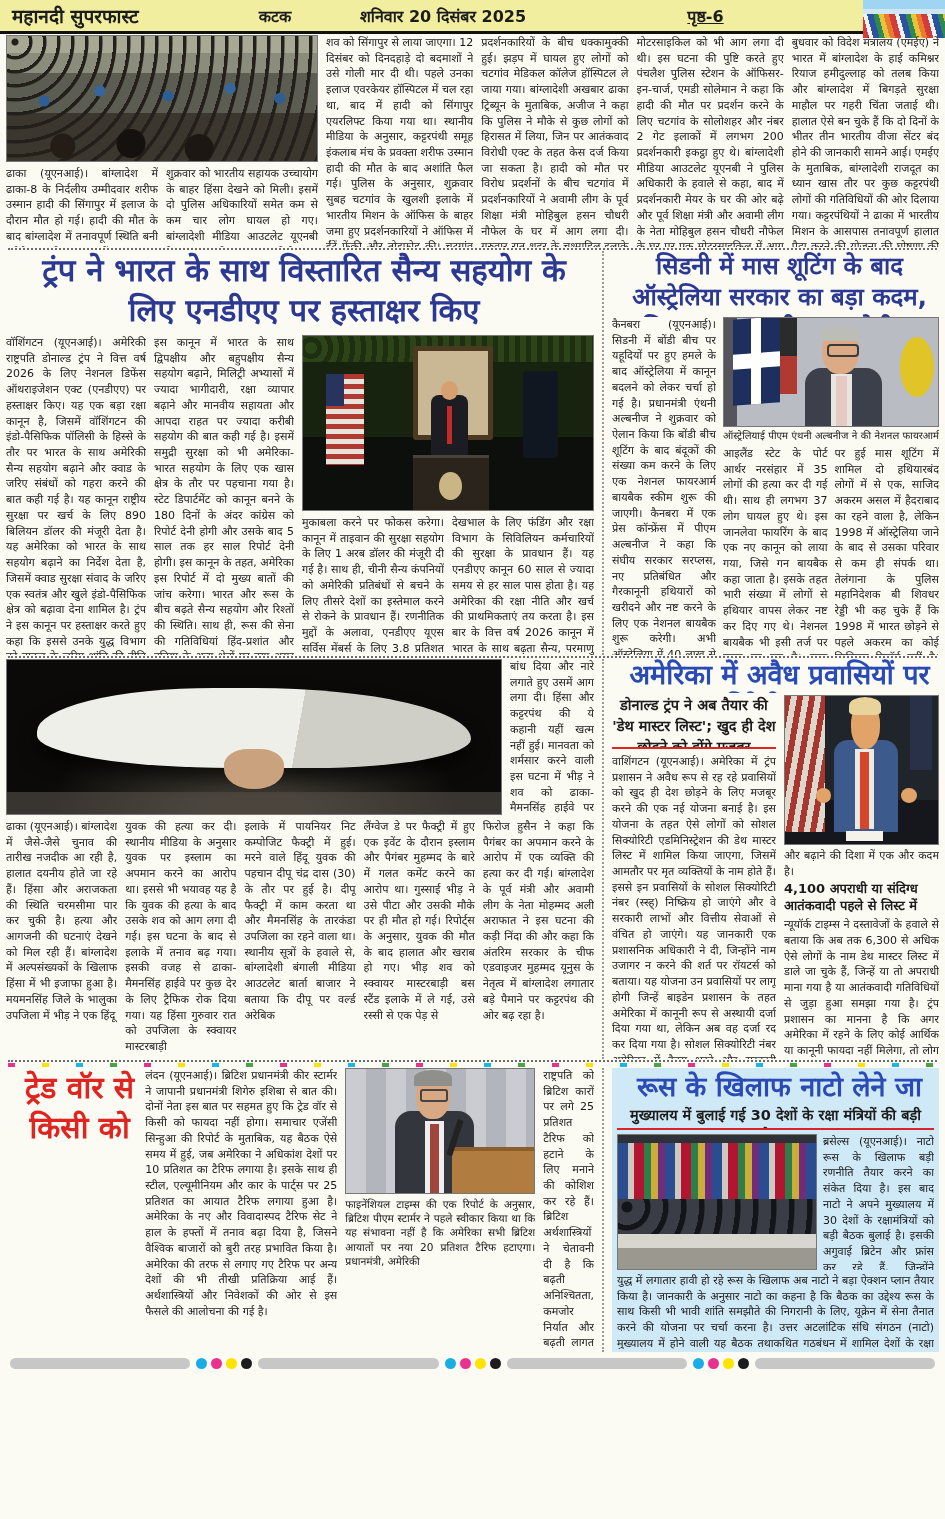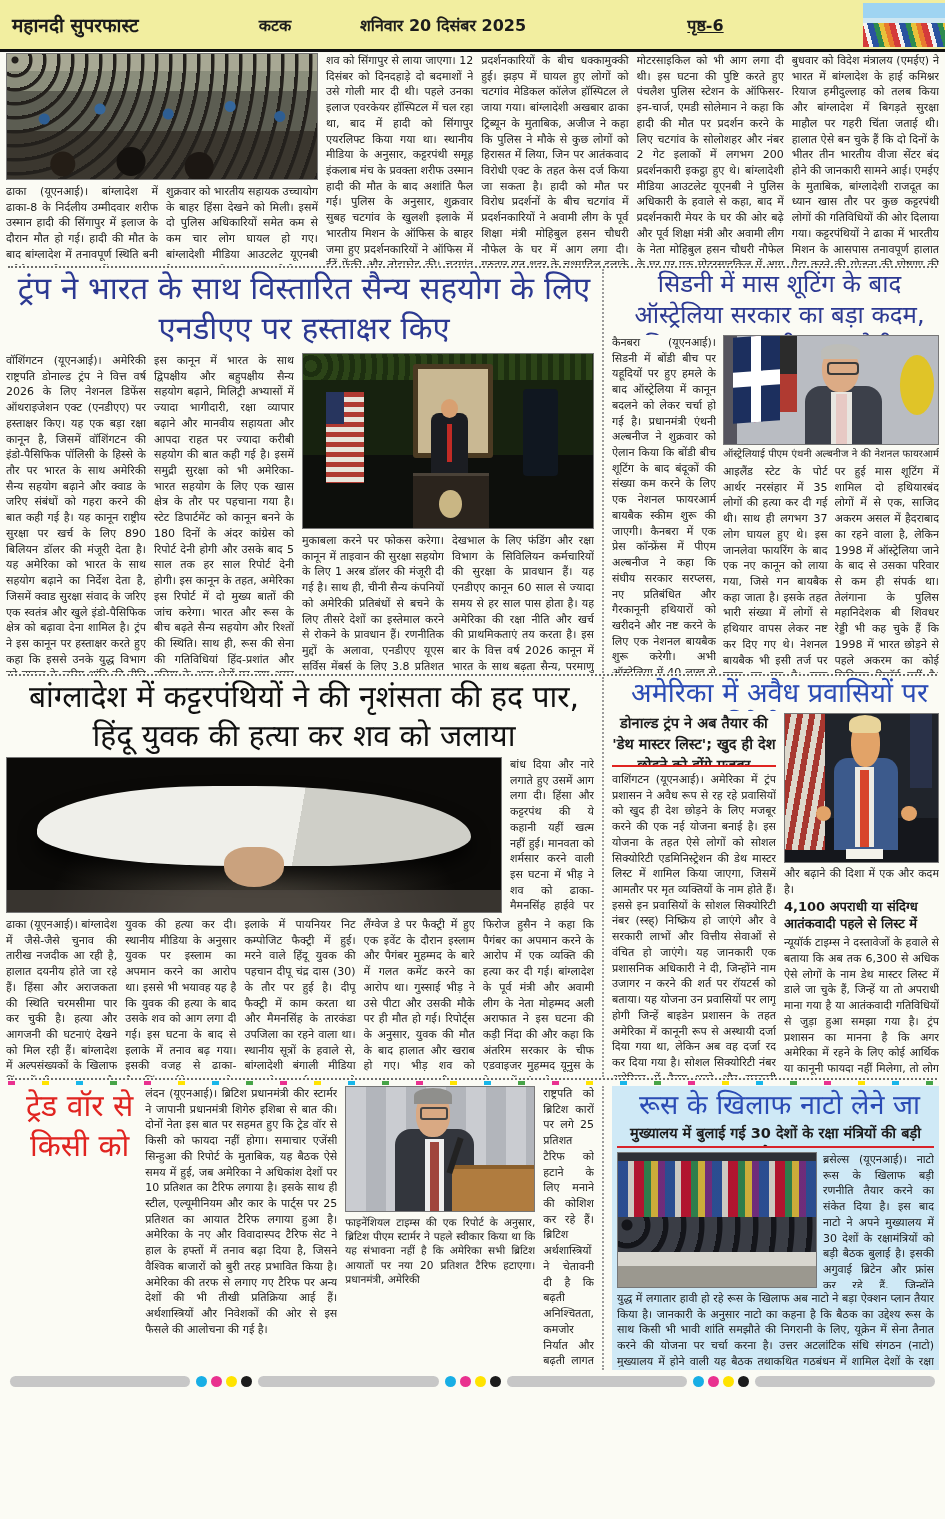--- a/index.html
+++ b/index.html
@@ -1,32 +1,32 @@
 <!DOCTYPE html>
 <html><head>
 <meta charset="utf-8">
 <style>
   html,body{margin:0;padding:0;background:#888;}
   .page{width:945px;height:1519px;background:#fbfbf4;margin:0 auto;position:relative;
         font-family:"DejaVu Sans","Liberation Sans",sans-serif;color:#1c1c1c;overflow:hidden;}
   
-  .masthead{height:52px;background:#f2eea0;border-bottom:3px solid #111;
+  .masthead{height:34px;background:#f2eea0;border-bottom:3px solid #111;
             display:flex;align-items:center;padding:0 0 0 12px;box-sizing:border-box;gap:8px;}
   .mh-paper{font-size:19px;font-weight:bold;width:200px;}
   .mh-section{font-size:29px;font-weight:bold;width:250px;}
   .mh-city{font-size:16px;font-weight:bold;width:110px;text-align:center;}
   .mh-date{font-size:16px;font-weight:bold;width:210px;text-align:center;}
   .mh-page{font-size:16px;font-weight:bold;flex:1;text-align:center;text-decoration:underline;}
   .mh-flags{width:82px;height:44px;flex:0 0 82px;
      background:linear-gradient(180deg,#9fd4f2 0 35%,#cfe7f2 35% 45%,transparent 45%),
        repeating-linear-gradient(75deg,#d43b3b 0 6px,#f2f2f2 6px 10px,#2a52a0 10px 16px,#2e8b4f 16px 21px,#e8c23a 21px 26px,#e87b2e 26px 31px);}
   
   .main-hl{font-size:44px;line-height:1.32;font-weight:bold;text-align:center;
            color:#e02420;padding:6px 14px 2px;height:115px;overflow:hidden;}
-  .hl{font-weight:normal;text-align:center;overflow:hidden;margin-left:8px;}
+  .hl{font-weight:bold;text-align:center;overflow:hidden;margin-left:8px;}
   .hl-blue{color:#2c3992;}
   .hl-brightblue{color:#2a4bb5;}
   .hl-black{color:#101010;}
   .hl-redpart{color:#e02420;}
   
   .btxt{font-size:11px;line-height:1.43;text-align:justify;overflow:hidden;color:#181818;}
   .cap{font-size:10.5px;line-height:1.35;text-align:justify;overflow:hidden;color:#181818;}
   .sec{display:flex;padding:0 6px;box-sizing:border-box;gap:8px;}
   .vdiv{border-left:2px dotted #999;align-self:stretch;}
   .dotted{border-top:2px dotted #6b6b6b;margin:1px 8px;}
@@ -254,21 +254,20 @@
           </div>
         </div>
       </div>
     </div>
   </div>
 
   <div class="dotted"></div>
 
   <div class="sec s3">
     <div class="s3-left">
-      <div class="hl hl-black hy-hl">बांग्लादेश में कट्टरपंथियों ने की नृशंसता की हद पार, हिंदू युवक की हत्या कर शव को जलाया</div>
       <div class="hy-toprow">
         <div class="photo ph-body hy-photo">
           <div class="bd-floor"></div>
           <div class="bd-sheet"></div>
           <div class="bd-hand"></div>
         </div>
         <div class="hy-side btxt">बांध दिया और नारे लगाते हुए उसमें आग लगा दी। हिंसा और कट्टरपंथ की ये कहानी यहीं खत्म नहीं हुई।   मानवता को शर्मसार करने वाली इस घटना में भीड़ ने शव को ढाका-मैमनसिंह हाईवे पर ले जाकर फिर से उसमें आग लगा दी, जिससे ट्रैफिक में रुकावट आई और स्थानीय लोगों में डर फैल गया।   भालुका उपजिला के एग्जीक्यूटिव ऑफिसर मोहम्मद फिरोज हुसैन ने कहा कि पैगंबर</div>
       </div>
       <div class="hy-lowcols">
         <div class="col btxt">ढाका (यूएनआई)। बांग्लादेश में जैसे-जैसे चुनाव की तारीख नजदीक आ रही है, हालात दयनीय होते जा रहे हैं। हिंसा और अराजकता की स्थिति चरमसीमा पार कर चुकी है। हत्या और आगजनी की घटनाएं देखने को मिल रही हैं। बांग्लादेश में अल्पसंख्यकों के खिलाफ हिंसा में भी इजाफा हुआ है। मयमनसिंह जिले के भालुका उपजिला में भीड़ ने एक हिंदू</div>

